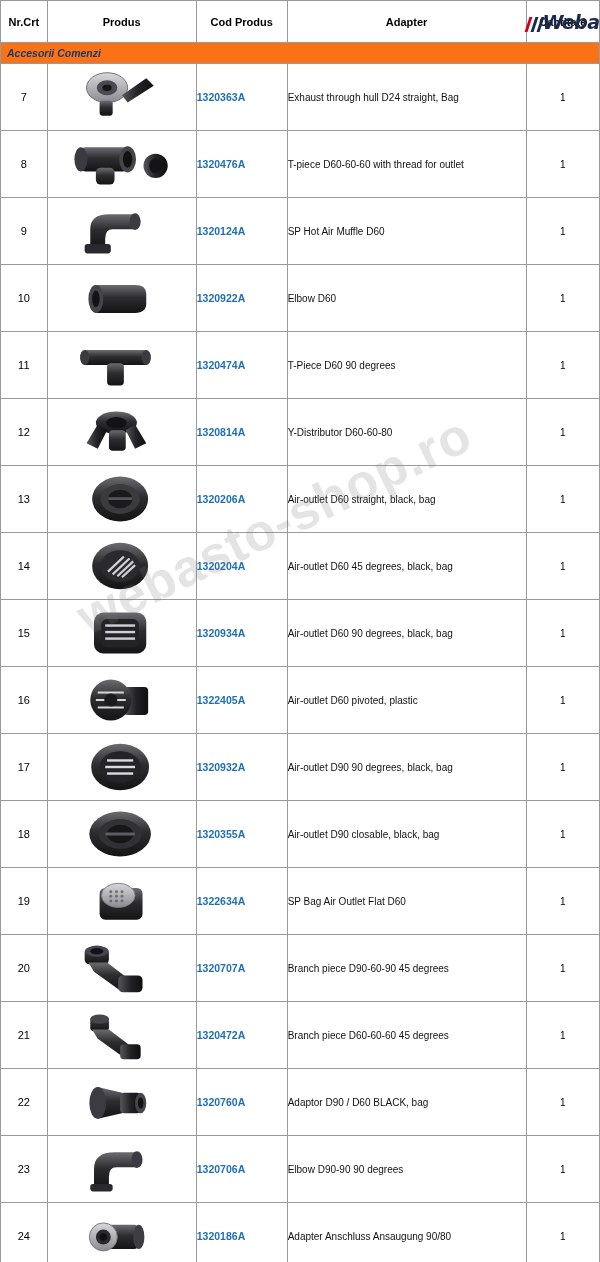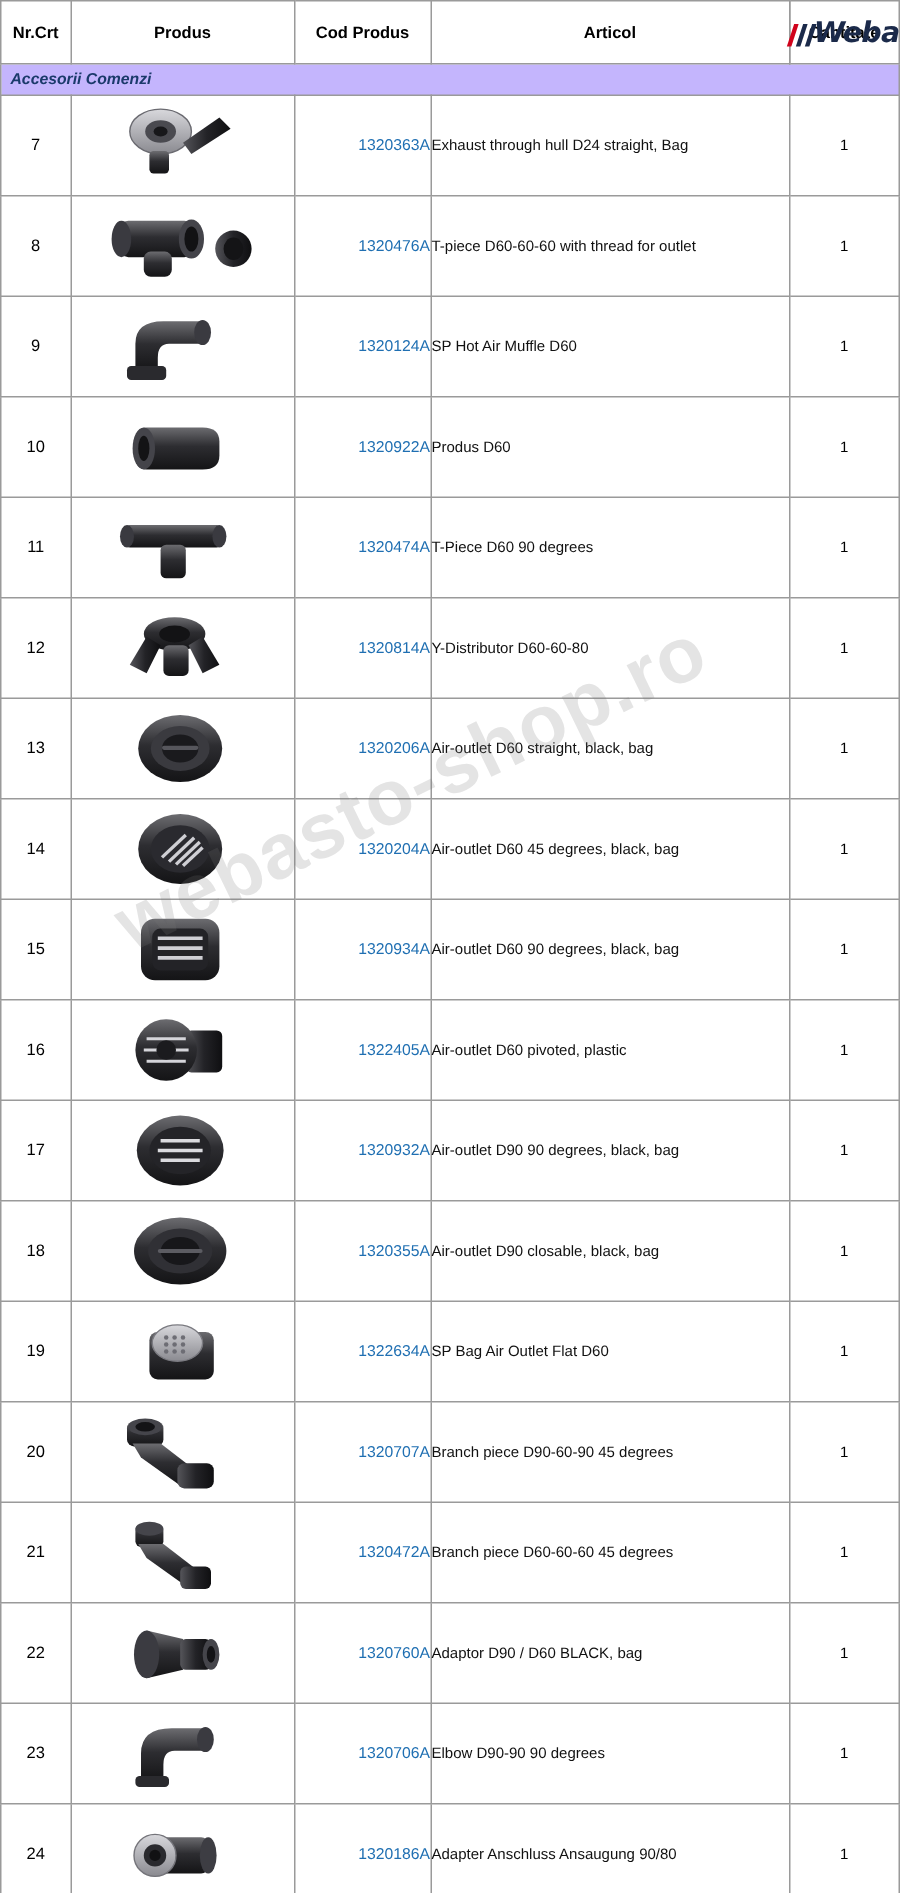--- a/index.html
+++ b/index.html
@@ -71,44 +71,44 @@
     height: 15px;
     background: #d0021b;
     transform: skewX(-18deg);
     top: 0;
   }
   .brand-logo .wslash i:nth-child(1) { left: 0px; }
   .brand-logo .wslash i:nth-child(2) { left: 6px; background: #1b2a4a; }
   .brand-logo .wslash i:nth-child(3) { left: 12px; background: #1b2a4a; }
 
   tr.section-row td {
-    background: #c4b5fd;
+    background: #f97316;
     font-size: 10.5px;
     font-style: italic;
     font-weight: bold;
     color: #1b3a6b;
     padding: 4px 6px;
     height: 20px;
     margin-top: 28px;
   }
   td.nr {
     text-align: center;
     font-size: 11px;
     vertical-align: bottom;
     padding-bottom: 4px;
     height: 67px;
   }
   td.img {
     text-align: center;
     height: 67px;
   }
   td.cod {
-    text-align: right;
+    text-align: left;
     font-size: 10.5px;
-    font-weight: normal;
+    font-weight: bold;
     color: #1f6fb2;
   }
   td.art {
     font-size: 10px;
     padding-left: 6px;
     color: #111;
     margin-left: 11px;
   }
   td.qty {
     text-align: center;
@@ -146,21 +146,21 @@
         <col class="c-cod">
         <col class="c-art">
         <col class="c-brand">
         <col class="c-qty">
     </colgroup>
     <thead>
       <tr>
         <th>Nr.Crt</th>
         <th>Produs</th>
         <th>Cod Produs</th>
-        <th>Articol</th>
+        <th>Adapter</th>
         <th class="brand-cell">
           <span class="brand-logo">
             <span class="wslash"><i></i><i></i><i></i></span>Webasto
           </span>
         </th>
         <th>Cantitate</th>
       </tr>
     </thead>
     <tbody id="tbody">
         <tr class="section-row">
@@ -270,21 +270,21 @@
                   <linearGradient id="g3" x1="0" y1="0" x2="0" y2="1">
                     <stop offset="0" stop-color="#d8d8dc"></stop>
                     <stop offset="1" stop-color="#8a8a90"></stop>
                   </linearGradient>
                 </defs>
                 <path d="M34 18 L74 18 Q86 18 86 28 L86 38 Q86 48 74 48 L34 48 Q26 48 26 38 L26 28 Q26 18 34 18 Z" fill="url(#g1)"></path>
                 <ellipse cx="32" cy="33" rx="8" ry="15" fill="#44444a"></ellipse>
                 <ellipse cx="32" cy="33" rx="4" ry="9" fill="#131315"></ellipse>
               </svg></span></td>
           <td class="cod">1320922A</td>
-          <td class="art" colspan="2">Produs D60</td>
+          <td class="art" colspan="2">Elbow D60</td>
           <td class="qty">1</td>
         </tr>
         <tr>
           <td class="nr">11</td>
           <td class="img"><span><svg class="thumb" width="112" height="60" viewBox="0 0 120 64" xmlns="http://www.w3.org/2000/svg">
                 <defs>
                   <linearGradient id="g1" x1="0" y1="0" x2="0" y2="1">
                     <stop offset="0" stop-color="#6c6c70"></stop>
                     <stop offset="0.45" stop-color="#2d2d31"></stop>
                     <stop offset="1" stop-color="#141416"></stop>

